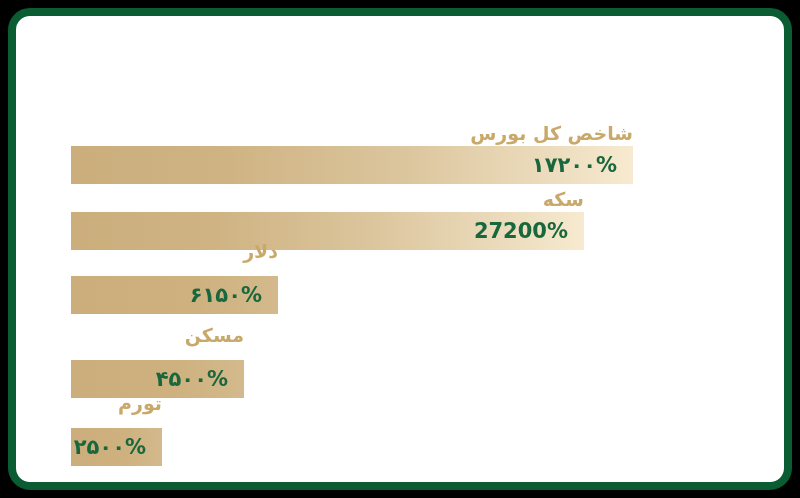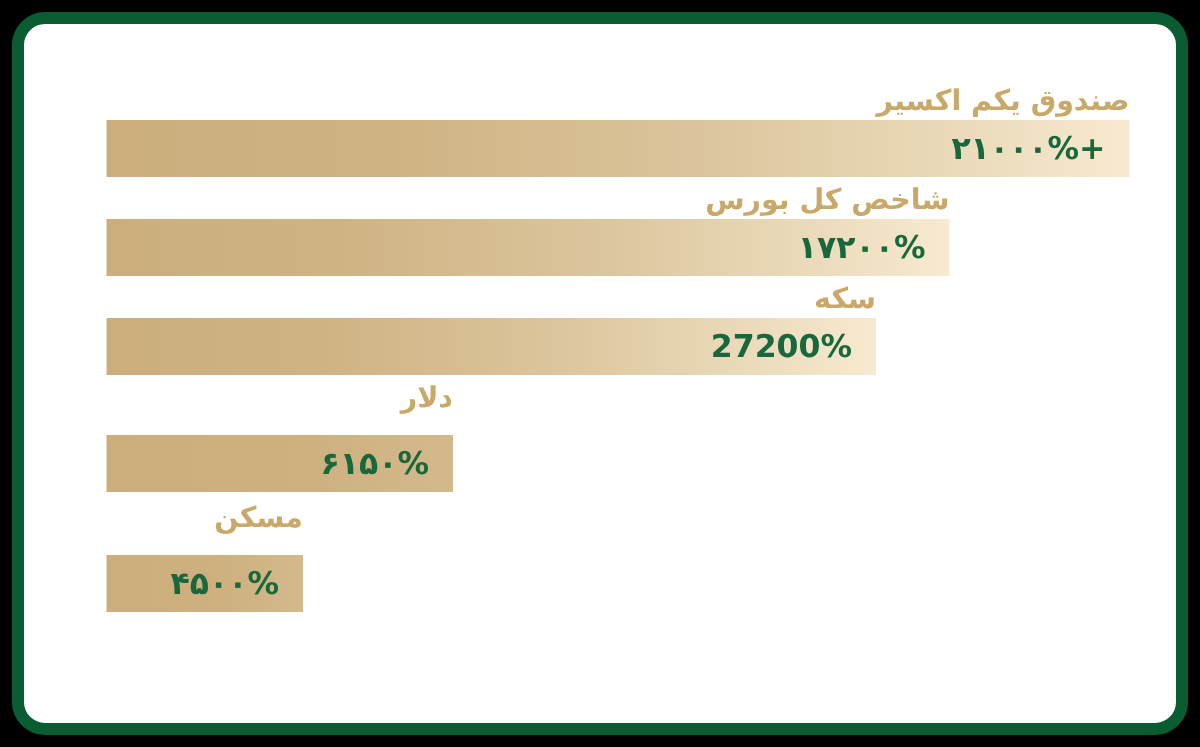--- a/index.html
+++ b/index.html
@@ -85,44 +85,44 @@
     white-space: nowrap;
     direction: rtl;
     unicode-bidi: isolate;
   }
 </style>
 </head>
 <body>
 
 <div id="chart-card">
   <div id="plot-area">
-      <div class="bar-group" style="top: 64px; width: 682px;">
-        <div class="bar-label">صندوق یکم اکسیر</div>
-        <div class="bar-rect">
-          <span class="bar-value">+۲۱۰۰۰%</span>
-        </div>
-      </div>
       <div class="bar-group" style="top: 130px; width: 562px; text-align: right;">
         <div class="bar-label">شاخص کل بورس</div>
         <div class="bar-rect">
           <span class="bar-value">۱۷۲۰۰%</span>
         </div>
       </div>
       <div class="bar-group" style="top: 196px; width: 513px;">
         <div class="bar-label">سکه</div>
         <div class="bar-rect">
           <span class="bar-value">27200%</span>
         </div>
       </div>
-      <div class="bar-group short" style="top: 262px; width: 231px;">
+      <div class="bar-group short" style="top: 248px; width: 207px;">
         <div class="bar-label">دلار</div>
         <div class="bar-rect">
           <span class="bar-value">۶۱۵۰%</span>
         </div>
       </div>
-      <div class="bar-group short" style="top: 342px; width: 131px;">
+      <div class="bar-group short" style="top: 332px; width: 173px;">
         <div class="bar-label">مسکن</div>
         <div class="bar-rect">
           <span class="bar-value">۴۵۰۰%</span>
+        </div>
+      </div>
+      <div class="bar-group short" style="top: 400px; width: 91px;">
+        <div class="bar-label">تورم</div>
+        <div class="bar-rect">
+          <span class="bar-value">۲۵۰۰%</span>
         </div>
       </div>
     </div>
 </div>
 
 </body></html>

